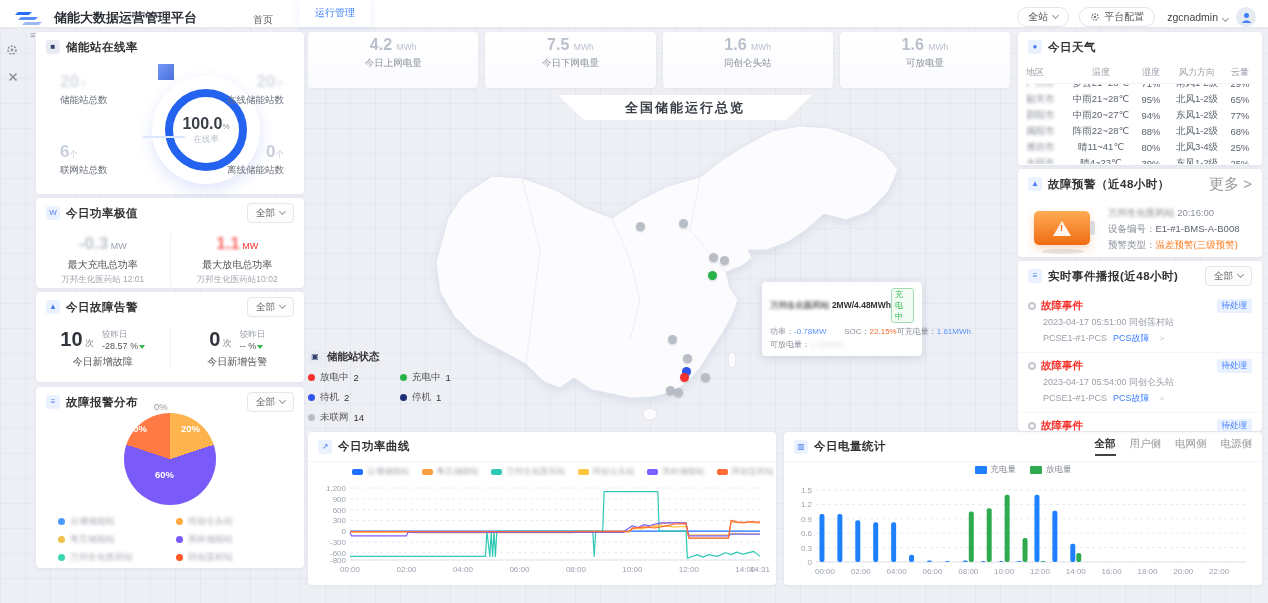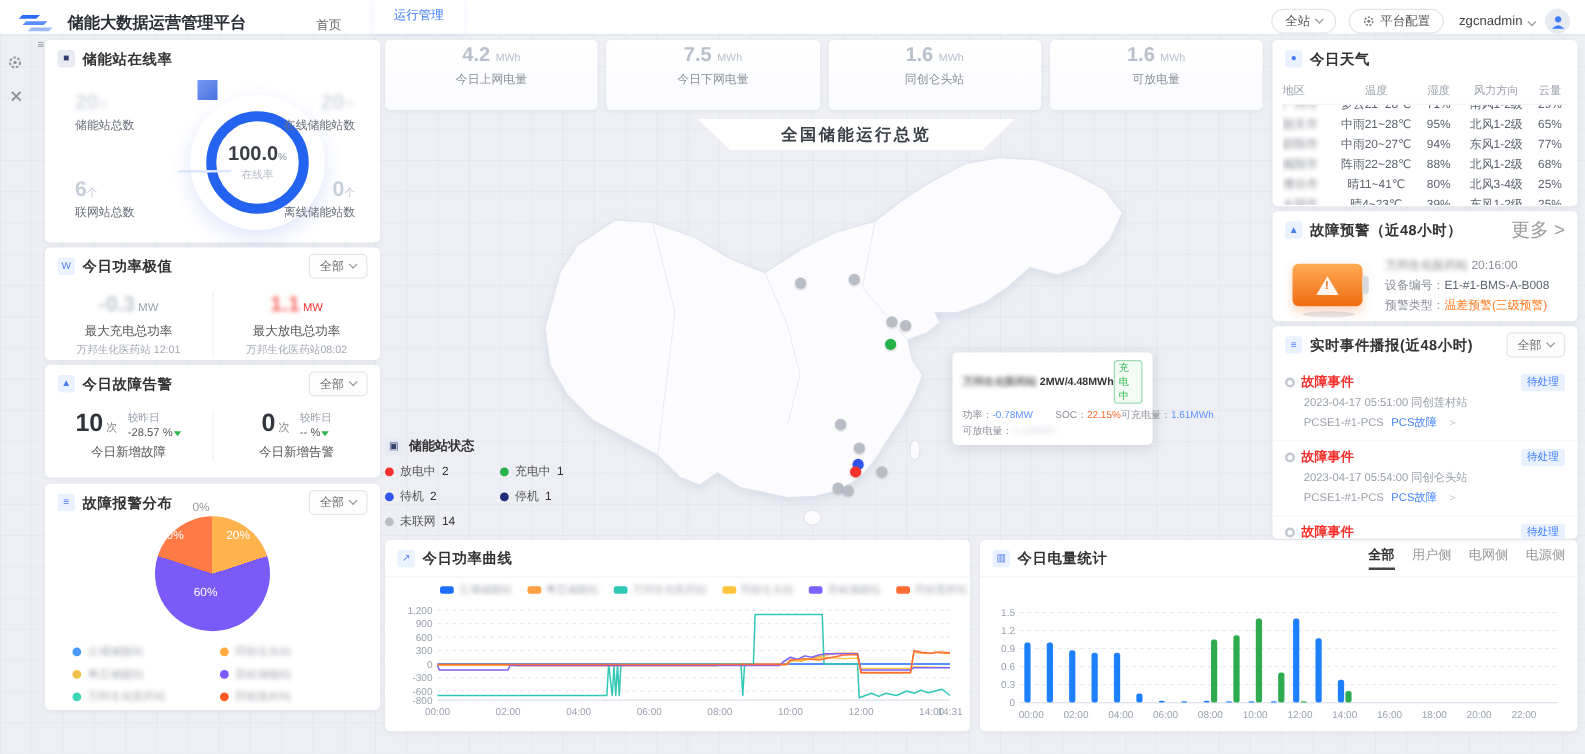--- a/index.html
+++ b/index.html
@@ -54,21 +54,21 @@
 .h-s{font-size:8.5px;color:#a3a8b1;margin-top:2px}
 .al-line{display:flex;align-items:center;justify-content:center;gap:8px}
 .al-num{font-size:20px;font-weight:bold;color:#30343b}
 .al-num small{font-size:9px;font-weight:normal;color:#888}
 .cmp{text-align:left}
 .cmp .c1{font-size:8.5px;color:#9aa0aa}
 .cmp .c2{font-size:9px;color:#555}
 .tri{width:0;height:0;border-left:3.5px solid transparent;border-right:3.5px solid transparent;border-top:4.5px solid #2db84d;display:inline-block;margin-left:1px}
 
 .pie{position:absolute;left:88px;top:26px;width:92px;height:92px;border-radius:50%}
-.pie-lab{position:absolute;font-size:9.5px;color:#fff;font-weight:normal}
+.pie-lab{position:absolute;font-size:9.5px;color:#fff;font-weight:bold}
 .pie-lab.zero{color:#999;font-weight:normal}
 .plegend{position:absolute;left:22px;top:128px;right:10px;display:flex}
 .plegend .col{flex:1}
 .litem{display:flex;align-items:center;margin-bottom:5px}
 .ldot{width:7px;height:7px;border-radius:50%;margin-right:5px;flex:none}
 .lname{font-size:9px;color:#8a8f99}
 
 .stat-row{position:absolute;left:308px;top:32px;width:702px;height:56px;display:flex;gap:7px}
 .scard{flex:1;background:linear-gradient(180deg,#ffffff,#fafbfe);border-radius:4px;box-shadow:0 1px 3px rgba(31,45,85,.05);text-align:center;padding-top:4px}
 .scard .v{font-size:16px;font-weight:bold;color:#b9c0cc}
@@ -225,21 +225,21 @@
     </div>
     <div class="half-row" id="extreme-halves">
         <div class="half">
           <div class="big"><span class="blurx">-0.3</span><small> MW</small></div>
           <div class="h-l">最大充电总功率</div>
           <div class="h-s">万邦生化医药站 12:01</div>
         </div>
         <div class="half">
           <div class="big red"><span class="blurx">1.1</span><small> MW</small></div>
           <div class="h-l">最大放电总功率</div>
-          <div class="h-s">万邦生化医药站08:02</div>
+          <div class="h-s">万邦生化医药站10:02</div>
         </div>
       </div>
   </div>
 
   <div class="card" style="left:36px;top:292px;width:268px;height:90px">
     <div class="chead nob">
       <span class="cicon">▲</span>
       <span class="ctitle">今日故障告警</span>
       <span class="chip">
           <span>全部</span>
@@ -483,20 +483,30 @@
     <div class="chead">
       <span class="cicon">▥</span>
       <span class="ctitle">今日电量统计</span>
       <div class="tabs" id="energy-tabs">
           <span class="t on">全部</span>
           <span class="t">用户侧</span>
           <span class="t">电网侧</span>
           <span class="t">电源侧</span>
         </div>
     </div>
+    <div class="bar-legend" id="bar-legend">
+        <span class="lg-it">
+          <span class="lg-sq2" style="background: rgb(30, 128, 255);"></span>
+          <span>充电量</span>
+        </span>
+        <span class="lg-it">
+          <span class="lg-sq2" style="background: rgb(47, 171, 79);"></span>
+          <span>放电量</span>
+        </span>
+      </div>
     <svg id="bars-svg" width="468" height="96" style="position:absolute;left:4px;top:52px">
         <line x1="28" y1="78" x2="458" y2="78" stroke="#e7eaf1" stroke-dasharray="3 3"></line>
         <text x="24" y="81" text-anchor="end" font-size="8" fill="#9aa1ad">0</text>
         <line x1="28" y1="63.6" x2="458" y2="63.6" stroke="#e7eaf1" stroke-dasharray="3 3"></line>
         <text x="24" y="66.6" text-anchor="end" font-size="8" fill="#9aa1ad">0.3</text>
         <line x1="28" y1="49.2" x2="458" y2="49.2" stroke="#e7eaf1" stroke-dasharray="3 3"></line>
         <text x="24" y="52.2" text-anchor="end" font-size="8" fill="#9aa1ad">0.6</text>
         <line x1="28" y1="34.800000000000004" x2="458" y2="34.800000000000004" stroke="#e7eaf1" stroke-dasharray="3 3"></line>
         <text x="24" y="37.800000000000004" text-anchor="end" font-size="8" fill="#9aa1ad">0.9</text>
         <line x1="28" y1="20.400000000000006" x2="458" y2="20.400000000000006" stroke="#e7eaf1" stroke-dasharray="3 3"></line>

